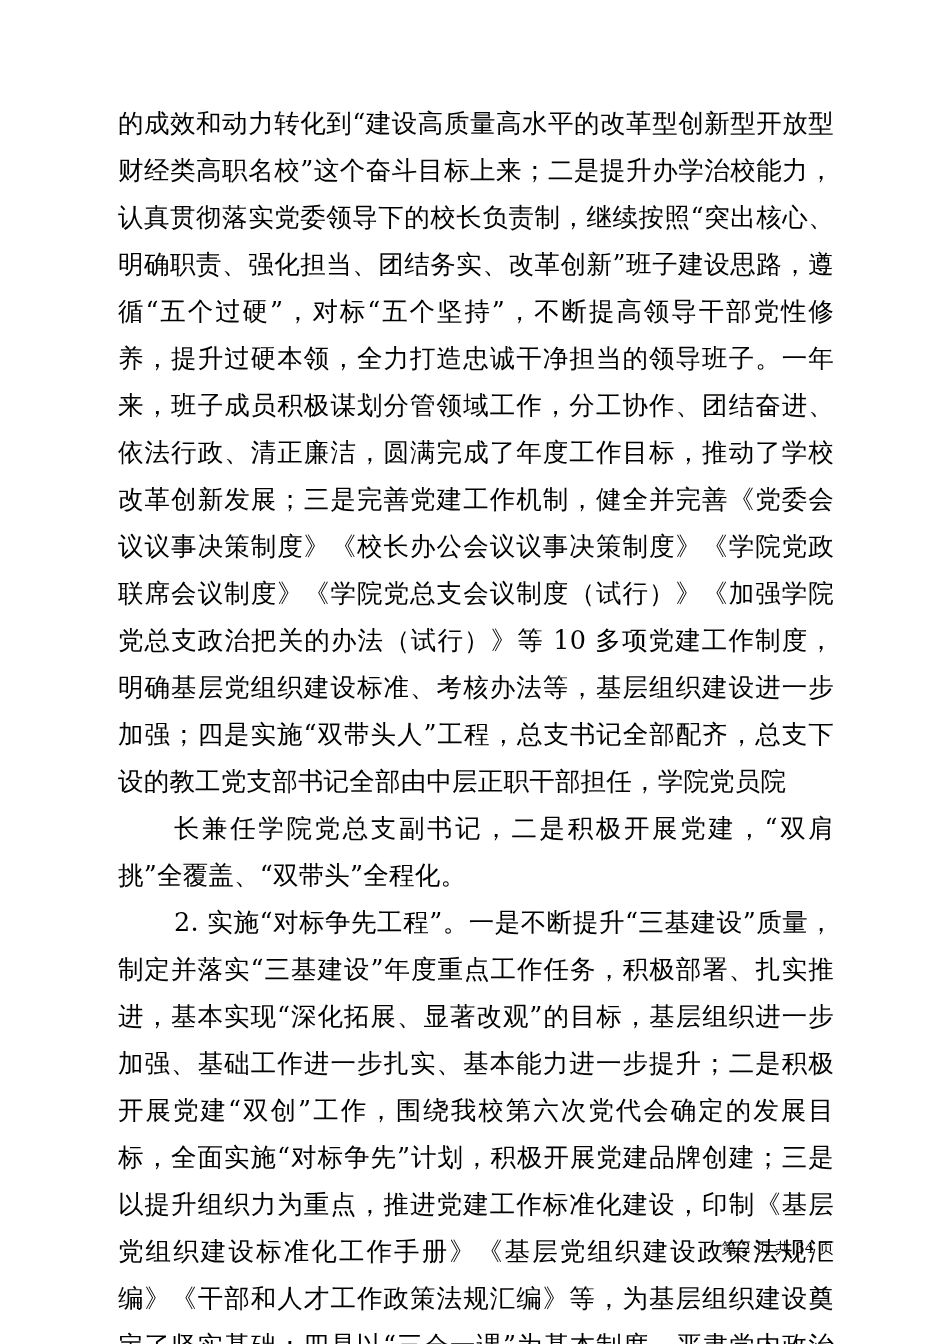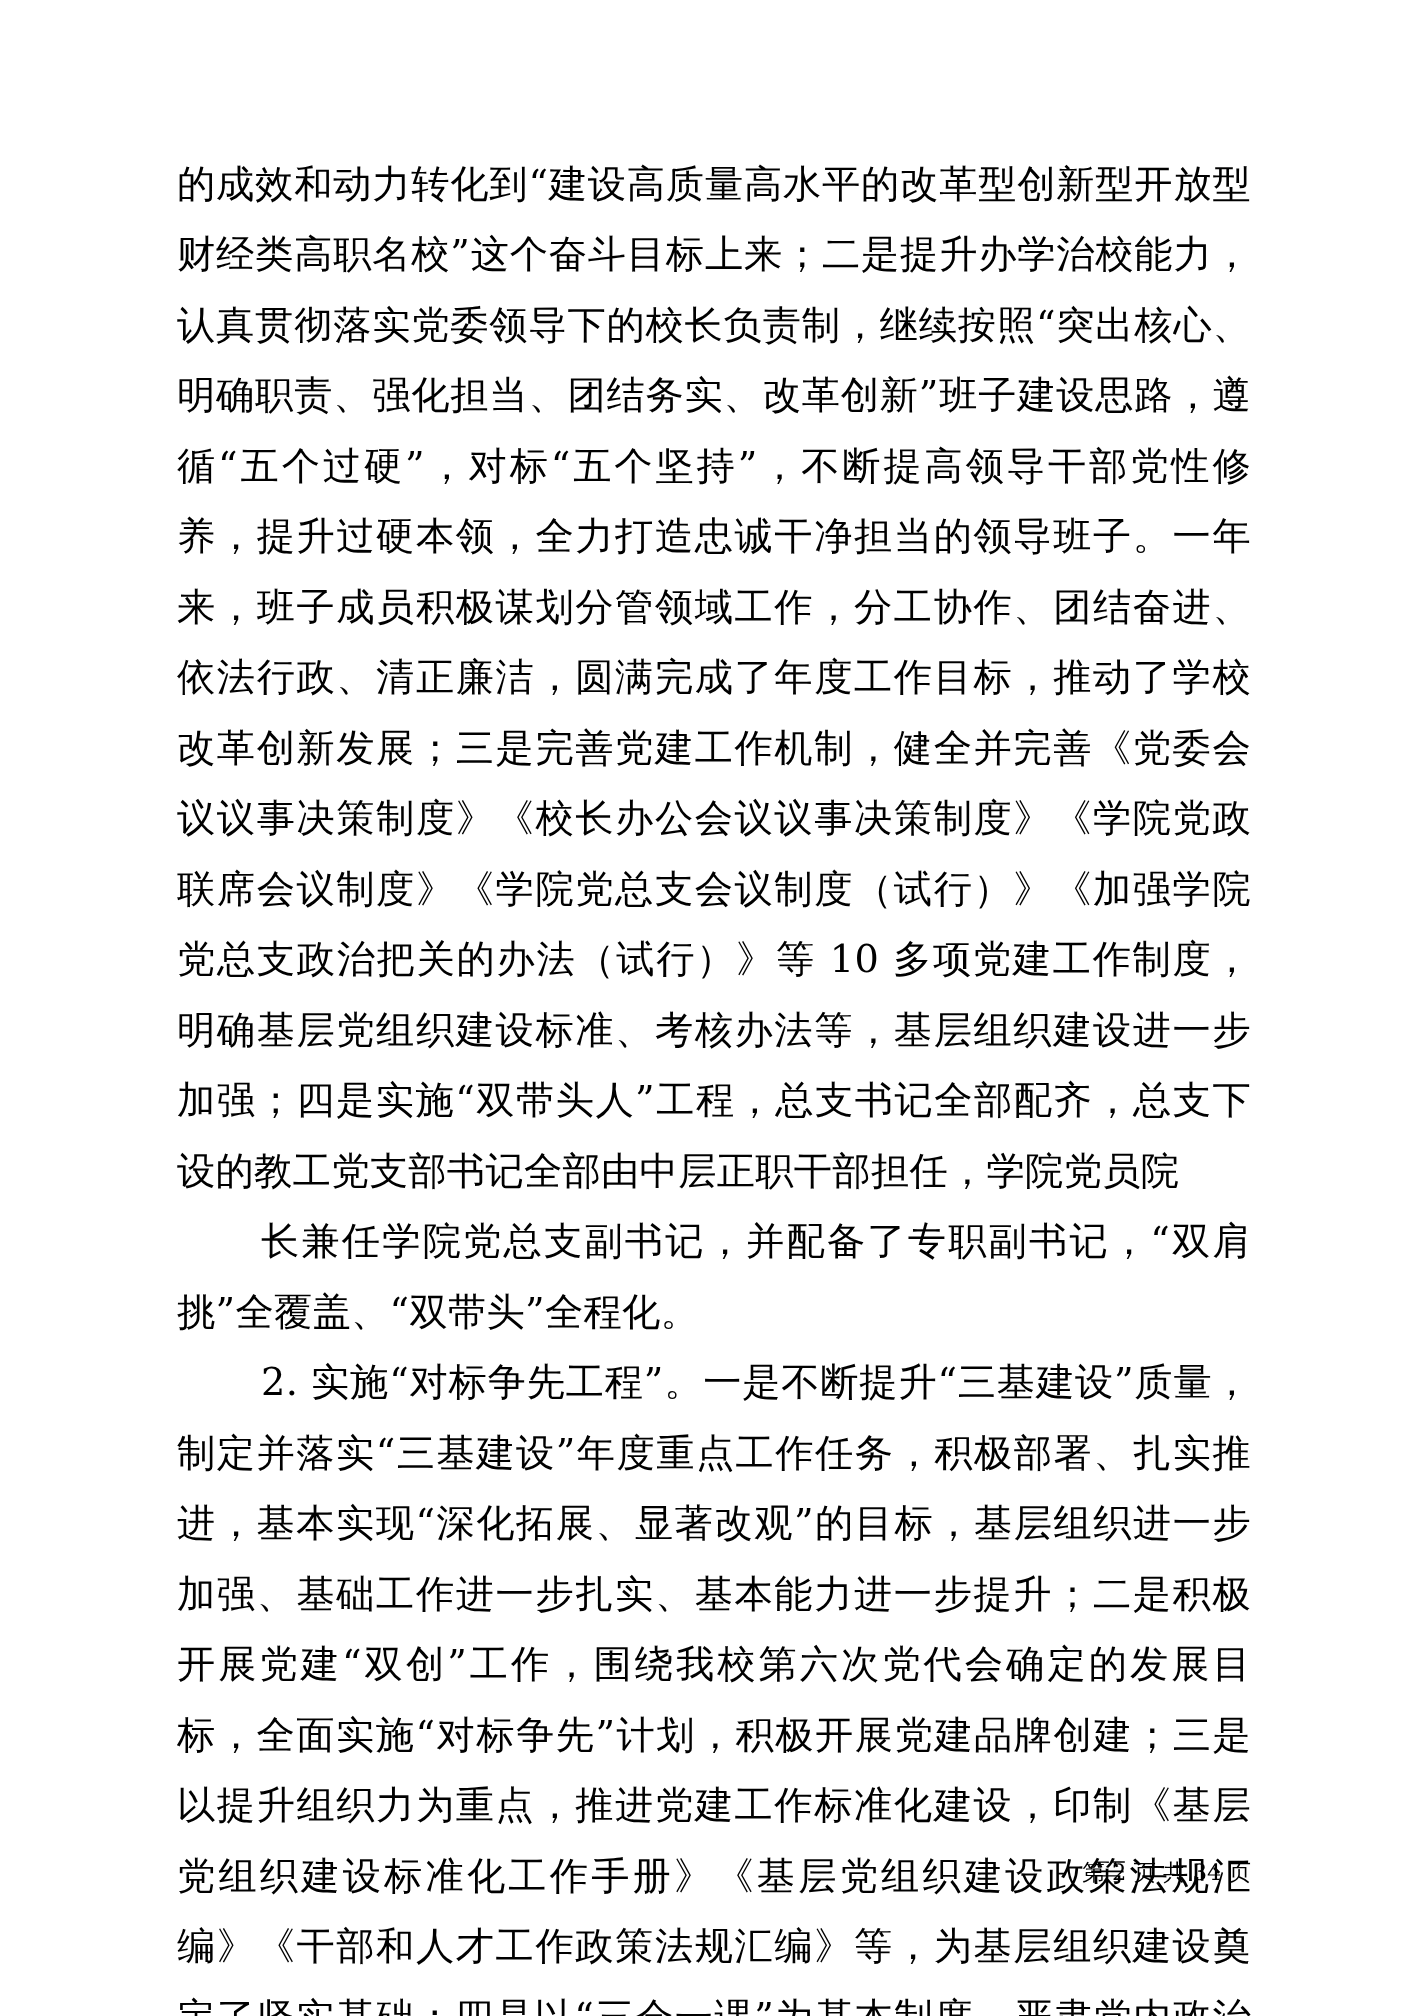--- a/index.html
+++ b/index.html
@@ -51,18 +51,18 @@
     color: #000;
     white-space: nowrap;
   }
 </style>
 </head>
 <body>
 
 <div class="page">
   <div class="content">
     <p class="para">的成效和动力转化到“建设高质量高水平的改革型创新型开放型财经类高职名校”这个奋斗目标上来；二是提升办学治校能力，认真贯彻落实党委领导下的校长负责制，继续按照“突出核心、明确职责、强化担当、团结务实、改革创新”班子建设思路，遵循“五个过硬”，对标“五个坚持”，不断提高领导干部党性修养，提升过硬本领，全力打造忠诚干净担当的领导班子。一年来，班子成员积极谋划分管领域工作，分工协作、团结奋进、依法行政、清正廉洁，圆满完成了年度工作目标，推动了学校改革创新发展；三是完善党建工作机制，健全并完善《党委会议议事决策制度》《校长办公会议议事决策制度》《学院党政联席会议制度》《学院党总支会议制度（试行）》《加强学院党总支政治把关的办法（试行）》等 10 多项党建工作制度，明确基层党组织建设标准、考核办法等，基层组织建设进一步加强；四是实施“双带头人”工程，总支书记全部配齐，总支下设的教工党支部书记全部由中层正职干部担任，学院党员院</p>
-    <p class="para indent">长兼任学院党总支副书记，并配备了专职副书记，“双肩挑”全覆盖、“双带头”全程化。</p>
+    <p class="para indent">长兼任学院党总支副书记，二是积极开展党建，“双肩挑”全覆盖、“双带头”全程化。</p>
     <p class="para indent">2. 实施“对标争先工程”。一是不断提升“三基建设”质量，制定并落实“三基建设”年度重点工作任务，积极部署、扎实推进，基本实现“深化拓展、显著改观”的目标，基层组织进一步加强、基础工作进一步扎实、基本能力进一步提升；二是积极开展党建“双创”工作，围绕我校第六次党代会确定的发展目标，全面实施“对标争先”计划，积极开展党建品牌创建；三是以提升组织力为重点，推进党建工作标准化建设，印制《基层党组织建设标准化工作手册》《基层党组织建设政策法规汇编》《干部和人才工作政策法规汇编》等，为基层组织建设奠定了坚实基础；四是以“三会一课”为基本制度，严肃党内政治生活，认真开好民主生活会、组织生活会等。高标准做好发展党员和党员教育管理工作。</p>
 
   </div>
   <div class="footer">第 2 页 共 34 页</div>
 </div>
 
 </body></html>

